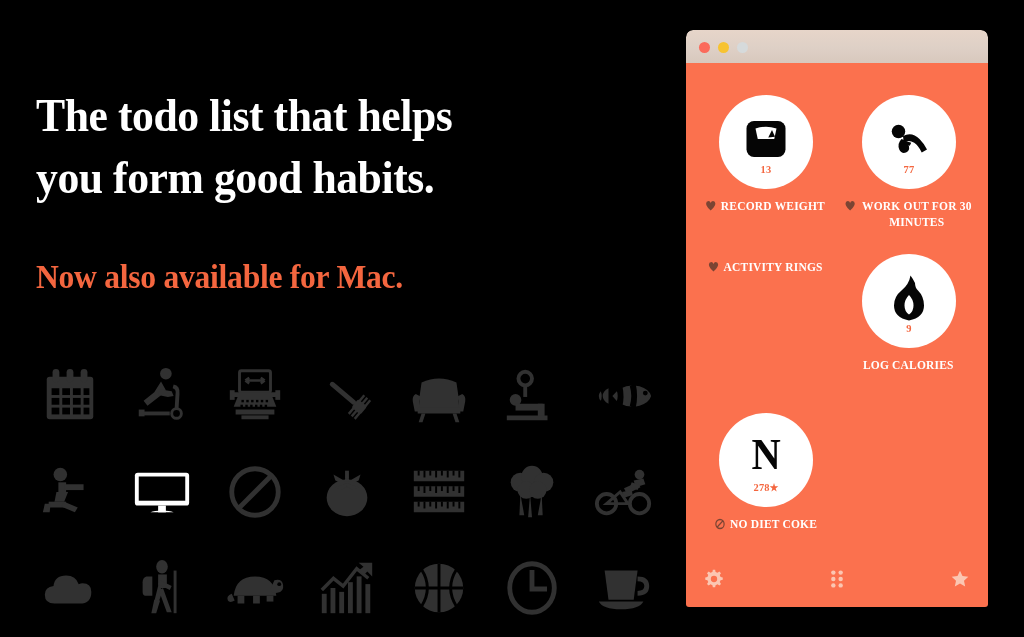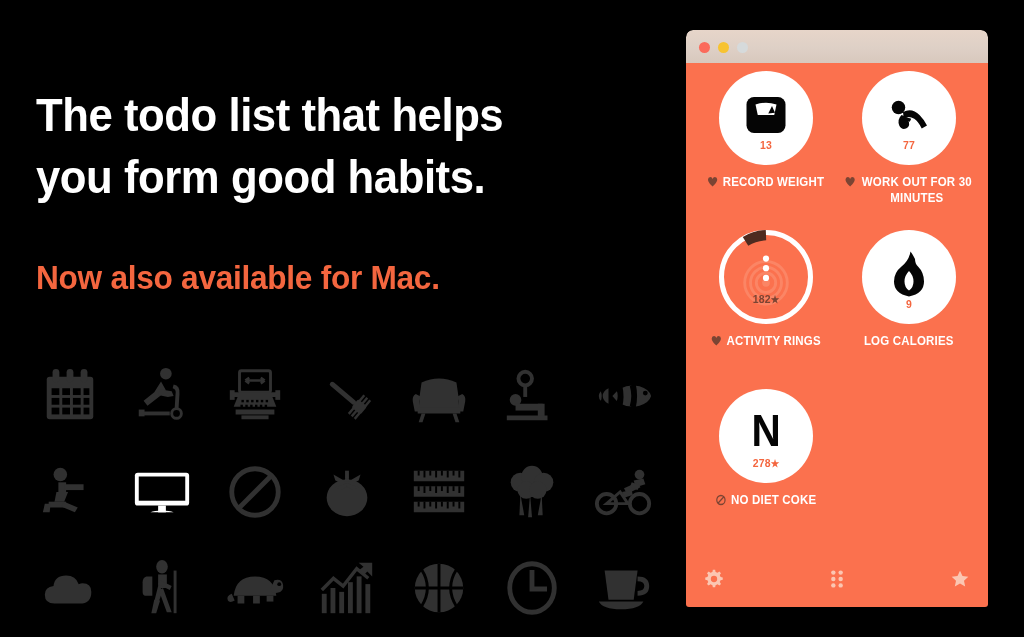--- a/index.html
+++ b/index.html
@@ -13,21 +13,21 @@
     position: relative;
     overflow: hidden;
     font-family: "Liberation Sans", sans-serif;
     background: #000000;
   }
 
   
   #left-panel {
     position: absolute;
     left: 0; top: 0;
-    width: 686px; height: 637px;
+    width: 686px; height: 637px; font-family: Liberation Serif, serif;
   }
   #headline {
     position: absolute;
     left: 36px; top: 84px;
     width: 560px;
     color: #ffffff;
     font-size: 47px;
     line-height: 62px;
     font-weight: bold;
     letter-spacing: -0.5px;
@@ -95,22 +95,23 @@
     border-radius: 50%;
   }
   .tl-close { background: #fb6a5b; }
   .tl-min { background: #f7c331; }
   .tl-zoom { background: #d6dadb; }
 
   #app-body {
     position: relative;
     height: 544px;
     background: #fb714e;
-    padding-top: 4px;
+    padding-top: 28px;
     box-sizing: border-box;
+    font-family: Liberation Serif, serif;
   }
 
   #habit-grid {
     display: grid;
     grid-template-columns: 1fr 1fr;
     grid-template-rows: 159px 159px 159px;
     padding: 0 8px;
   }
   .habit-cell {
     display: flex;
@@ -589,39 +590,20 @@
           <span class="label-icon">
             <svg viewBox="0 0 24 24" fill="currentColor">
                 <path d="M12 21 C4 14 2 10 2 7 Q2 2 7 2 Q11 2 12 6 Q13 2 17 2 Q22 2 22 7 C22 10 20 14 12 21 Z"></path>
               </svg>
           </span>
           <span class="label-text">Work out for 30 minutes</span>
         </div>
       </div>
 
       <div class="habit-cell">
-        <div class="habit-disc ring-only">
-          <svg class="progress-arc" viewBox="0 0 100 100">
-            <path d="M 28.2 12.2 A 44.5 44.5 0 0 1 50 5.5" fill="none" stroke="#4e2b20" stroke-width="11"></path>
-          </svg>
-          <div class="rings-inner">
-            <svg viewBox="0 0 64 64">
-              <circle cx="32" cy="40" r="22" fill="none" stroke="#fb8565" stroke-width="3"></circle>
-              <circle cx="32" cy="40" r="16" fill="none" stroke="#fb8565" stroke-width="3"></circle>
-              <circle cx="32" cy="40" r="10" fill="none" stroke="#fb8565" stroke-width="3"></circle>
-              <circle cx="32" cy="40" r="4" fill="#fb8565"></circle>
-              <circle cx="32" cy="15" r="3.2" fill="#ffffff"></circle>
-              <circle cx="32" cy="25" r="3.2" fill="#ffffff"></circle>
-              <circle cx="32" cy="35" r="3.2" fill="#ffffff"></circle>
-            </svg>
-          </div>
-          <div class="habit-count dark">
-            <span>182</span><span class="star">★</span>
-          </div>
-        </div>
         <div class="habit-label">
           <span class="label-icon">
             <svg viewBox="0 0 24 24" fill="currentColor">
                 <path d="M12 21 C4 14 2 10 2 7 Q2 2 7 2 Q11 2 12 6 Q13 2 17 2 Q22 2 22 7 C22 10 20 14 12 21 Z"></path>
               </svg>
           </span>
           <span class="label-text">Activity Rings</span>
         </div>
       </div>
 

